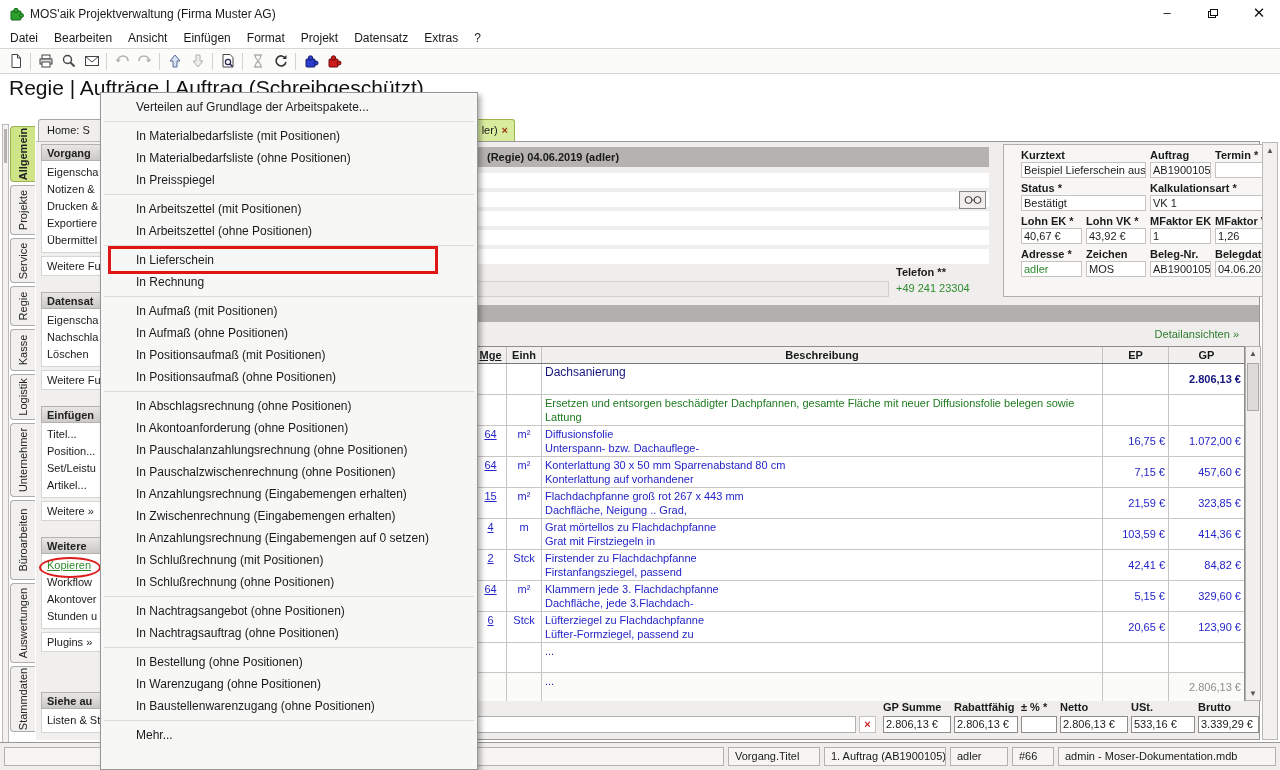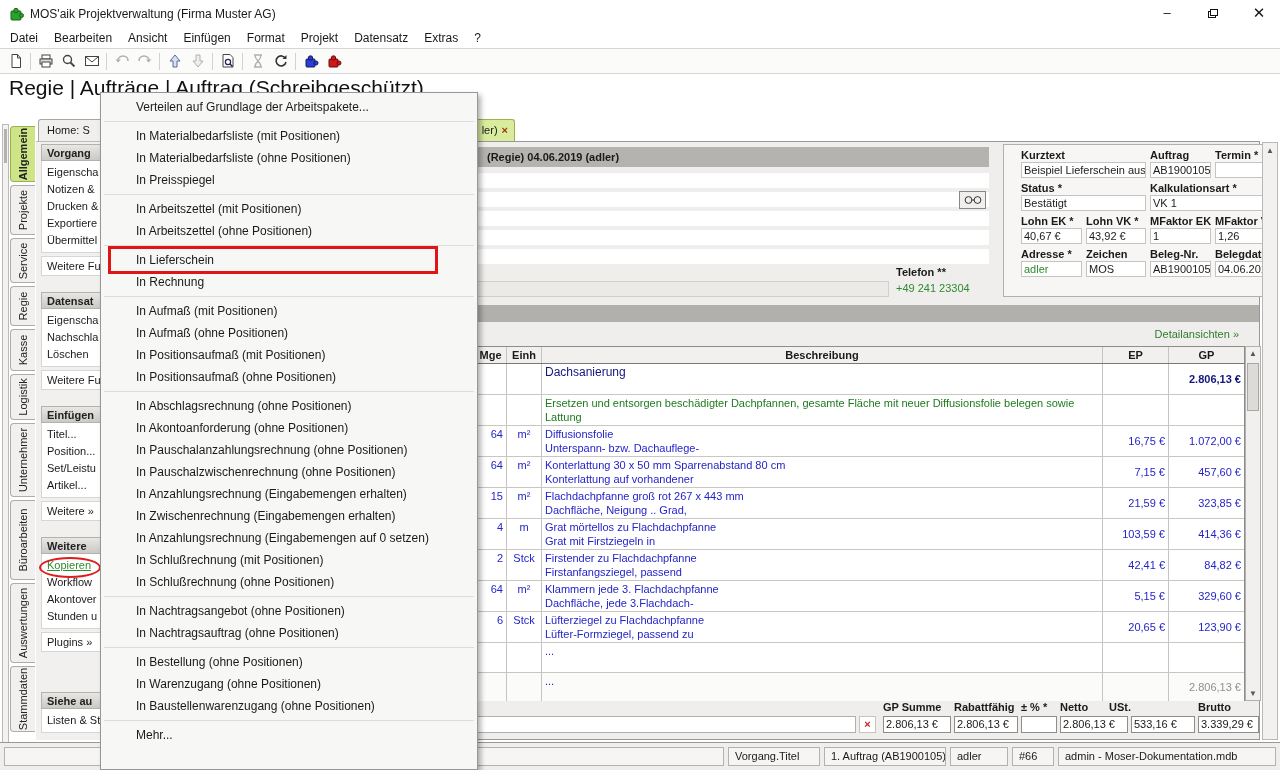--- a/index.html
+++ b/index.html
@@ -86,21 +86,21 @@
   .detail-row{position:absolute;left:2px;top:180px;width:1060px;height:23px;}
   .detail-link{position:absolute;right:20px;top:6px;color:#2e7d2e;white-space:nowrap;}
 
   
   .postable{position:absolute;left:2px;top:204px;width:1046px;height:355px;background:#fff;border:1px solid #8f8d8a;}
   .prow{display:flex;width:100%;border-bottom:1px solid #c9c7c4;}
   .prow:last-child{border-bottom:none;}
   .prow.head{height:17px;background:#f1f0ee;border-bottom:1px solid #7a7876;font-weight:bold;}
   .pcell{border-right:1px solid #c6c4c1;overflow:hidden;padding:1px 3px;}
   .pcell:last-child{border-right:none;}
-  .c-stub{width:275px;} .c-mge{width:32px;text-align:right;} .c-einh{width:35px;text-align:center;}
+  .c-stub{width:275px;} .c-mge{width:32px;text-align:center;text-decoration:underline;} .c-einh{width:35px;text-align:center;}
   .c-desc{width:561px;} .c-ep{width:66px;text-align:right;} .c-gp{width:75px;text-align:right;}
   .head .pcell{display:flex;align-items:center;justify-content:center;padding:0;}
   .prow.body{height:31px;}
   .prow.body .pcell{color:#2424c8;line-height:14px;}
   .prow.body .c-ep,.prow.body .c-gp{display:flex;align-items:center;justify-content:flex-end;}
   .prow.body .c-mge{padding-top:1px;}
   .d2{white-space:nowrap;}
   .prow.title-row .c-desc{color:#15157e;font-weight:normal;font-size:12px;}
   .prow.title-row .c-gp{color:#15157e;font-weight:bold;}
   .prow.note-row .c-desc{color:#1e7a1e;}
@@ -535,21 +535,21 @@
     <div class="red-x">×</div>
     <div id="totals-host">
         <div class="tot-label" style="left: 686px;">GP Summe</div>
         <div class="tot-box" style="left: 686px; width: 68px;">2.806,13 €</div>
         <div class="tot-label" style="left: 757px;">Rabattfähig</div>
         <div class="tot-box" style="left: 757px; width: 64px;">2.806,13 €</div>
         <div class="tot-label" style="left: 824px;">± % *</div>
         <div class="tot-box" style="left: 824px; width: 36px;"></div>
         <div class="tot-label" style="left: 863px;">Netto</div>
         <div class="tot-box" style="left: 863px; width: 68px;">2.806,13 €</div>
-        <div class="tot-label" style="left: 912px;">USt.</div>
+        <div class="tot-label" style="left: 934px;">USt.</div>
         <div class="tot-box" style="left: 934px; width: 64px;">533,16 €</div>
         <div class="tot-label" style="left: 1001px;">Brutto</div>
         <div class="tot-box" style="left: 1001px; width: 61px;">3.339,29 €</div>
       </div>
   </div>
 
   <div class="page-scroll">
     <span class="ts-arrow ts-up">▲</span>
   </div>
 

